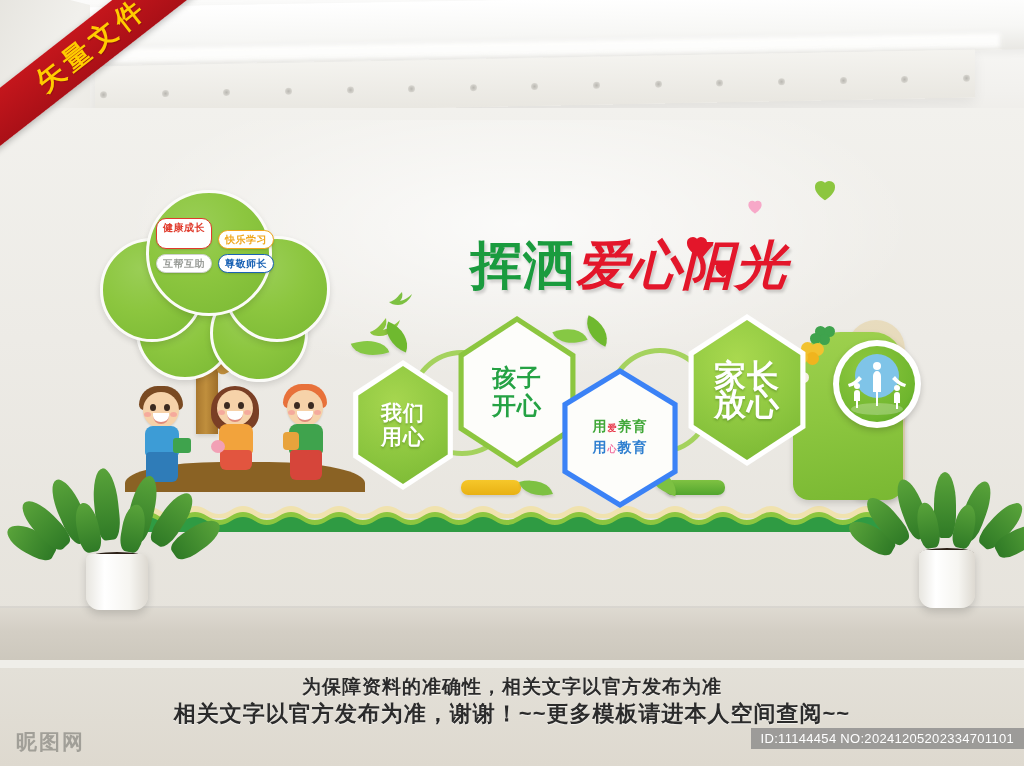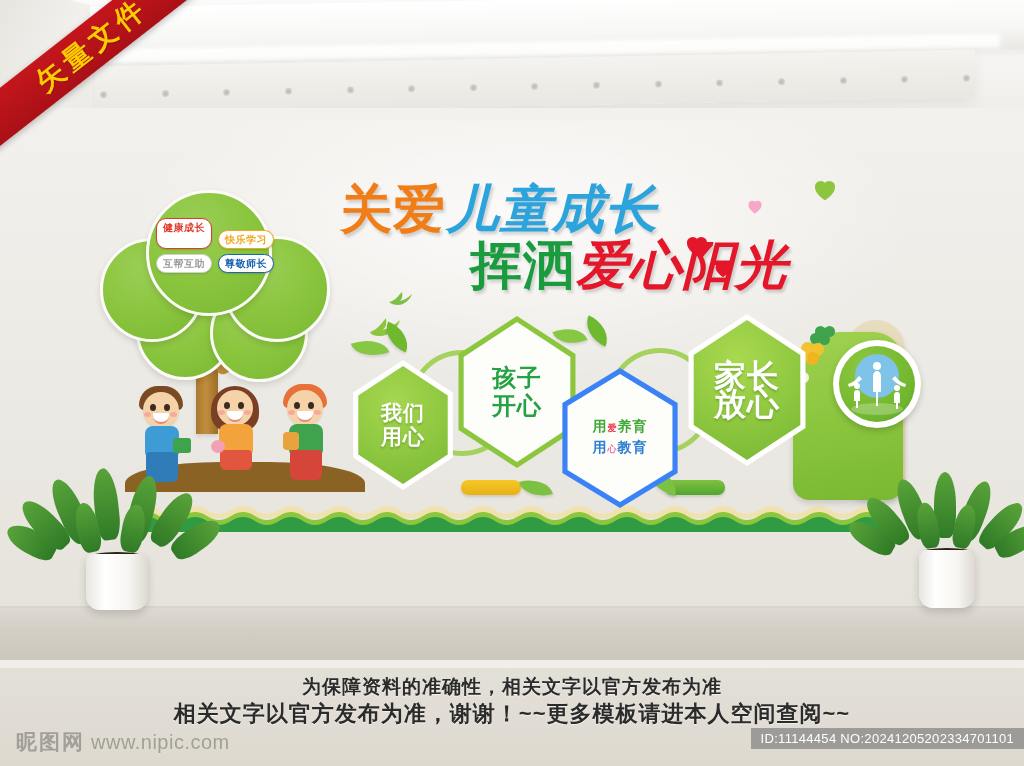--- a/index.html
+++ b/index.html
@@ -294,23 +294,20 @@
         <div class="cheek l"></div>
         <div class="cheek r"></div>
         <div class="mouth"></div>
         <div class="body" style="background:#3fa34d"></div>
         <div class="legs" style="background:#d6453a"></div>
         <div class="bag" style="background:#e8a33c;left:6px;top:48px;width:16px;height:18px;border-radius:4px"></div>
       </div>
     </div>
 
     <div class="title">
-      <div class="t-line1">
-        <span class="t-seg t-orange">关爱</span><span class="t-seg t-blue">儿童成长</span>
-      </div>
       <div class="t-line2">
         <span class="t-seg t-green">挥洒</span><span class="t-seg t-red">爱心</span><span class="t-seg t-red">阳光</span>
       </div>
 
       <svg class="hsvg" style="left:405px;top:16px" width="20" height="20" viewBox="0 0 24 24">
         <path d="M12 21s-8-5.1-8-10.3A4.7 4.7 0 0 1 12 7a4.7 4.7 0 0 1 8 3.7C20 15.9 12 21 12 21z" fill="#f7a8c8"></path>
       </svg>
       <svg class="hsvg" style="left:470px;top:-6px" width="30" height="30" viewBox="0 0 24 24">
         <path d="M12 21s-8-5.1-8-10.3A4.7 4.7 0 0 1 12 7a4.7 4.7 0 0 1 8 3.7C20 15.9 12 21 12 21z" fill="#8cc63f"></path>
       </svg>
@@ -456,18 +453,17 @@
     <div class="frond" style="left:70px;top:34px;width:20px;height:44px;transform:rotate(12deg)"></div>
     <div class="soil" style="left:40px;top:78px;width:54px;height:11px"></div>
     <div class="pot" style="left:39px;top:80px;width:56px;height:58px"></div>
   </div>
 
   <div class="captions">
     <div class="cap cap1">为保障资料的准确性，相关文字以官方发布为准</div>
     <div class="cap cap2">相关文字以官方发布为准，谢谢！~~更多模板请进本人空间查阅~~</div>
     <div class="wm">
       <span class="wm-cn">昵图网</span>
-      <span class="wm-url">www.nipic.com</span>
     </div>
     <div class="idbar">ID:11144454 NO:20241205202334701101</div>
   </div>
 
 </div>
 
 </body></html>

